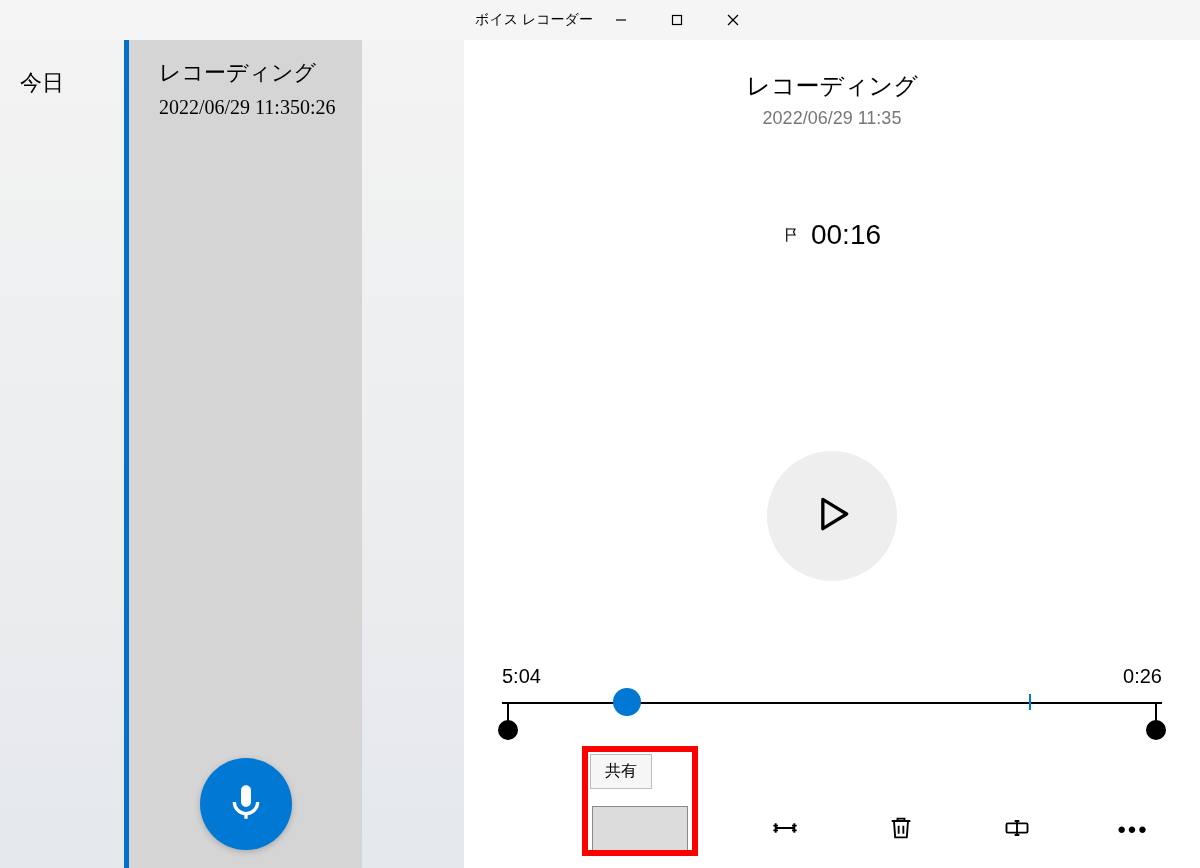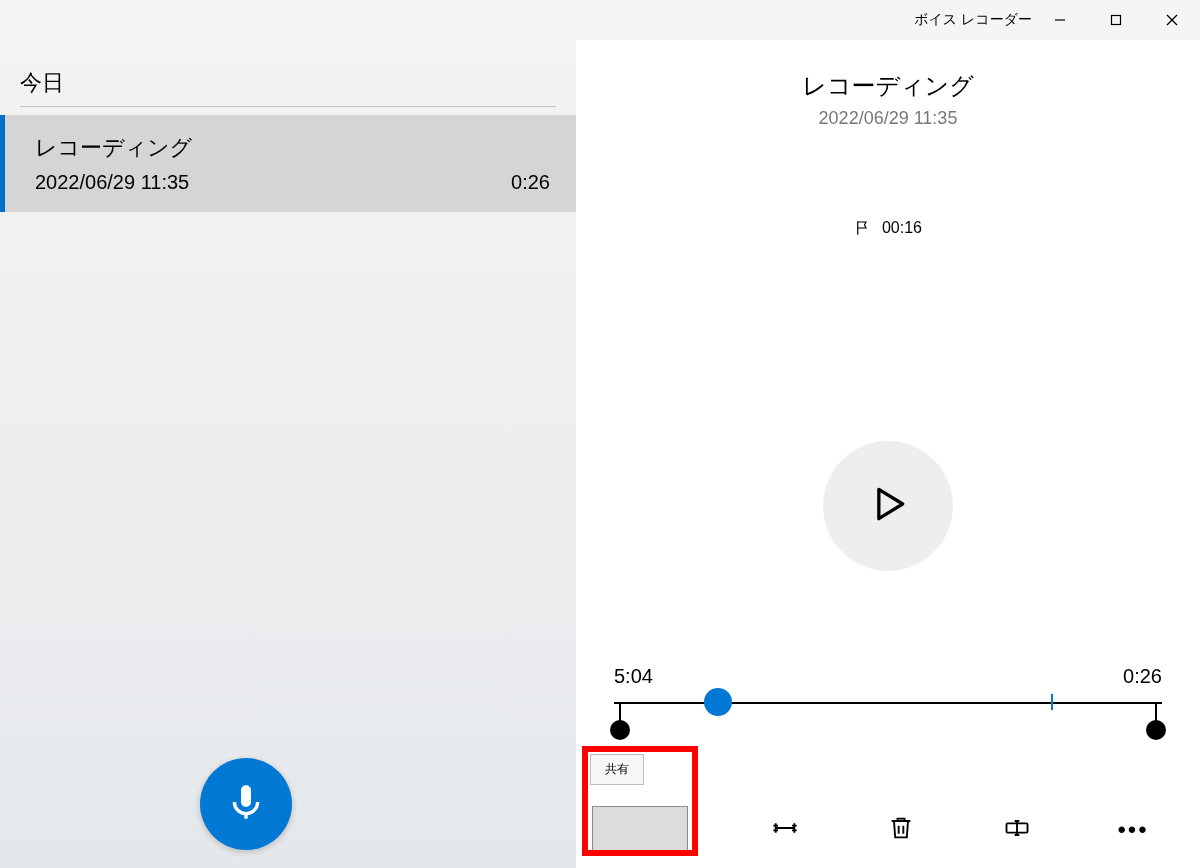--- a/index.html
+++ b/index.html
@@ -8,21 +8,21 @@
     background: #f5f5f5;
     width: 1200px;
     height: 868px;
     overflow: hidden;
     position: relative;
   }
   .titlebar {
     height: 40px;
     display: flex;
     align-items: center;
-    justify-content: flex-end;
+    justify-content: center;
     padding-left: 36px;
     background: #f5f5f5;
   }
   .titlebar-title {
     font-size: 14px;
     color: #000;
   }
   .window-controls {
     display: flex;
     height: 100%;
@@ -35,26 +35,27 @@
     justify-content: center;
     cursor: pointer;
     color: #000;
   }
   .win-btn svg { width: 12px; height: 12px; }
   .main {
     display: flex;
     height: calc(100% - 40px);
   }
   .sidebar {
-    width: 576px;
+    width: 464px;
     height: 100%;
     background: linear-gradient(180deg, #f3f3f3 0%, #ebedef 60%, #e5e8eb 100%);
     position: relative;
     display: flex;
-    flex-direction: column;
+    flex-direction: row;
+    font-family: Liberation Serif, serif;
   }
   .section-header {
     font-size: 22px;
     font-weight: 400;
     padding: 28px 20px 8px 20px;
     color: #000;
   }
   .section-divider {
     height: 1px;
     background: #c0c0c0;
@@ -115,24 +116,24 @@
     color: #000;
   }
   .content-date {
     font-size: 18px;
     color: #777;
     margin-top: 6px;
   }
   .marker-row {
     margin-top: 90px;
     display: flex;
-    align-items: flex-start;
+    align-items: flex-end;
     gap: 10px;
     color: #000;
-    font-size: 16px;
+    font-size: 28px;
   }
   .play-button {
     margin-top: 200px;
     width: 130px;
     height: 130px;
     border-radius: 50%;
     background: #eeeeee;
     display: flex;
     align-items: center;
     justify-content: center;
@@ -234,21 +235,21 @@
     align-items: center;
     justify-content: flex-end;
   }
   .share-tooltip {
     position: absolute;
     top: 0;
     left: 10px;
     background: #f6f6f6;
     border: 1px solid #bdbdbd;
     padding: 6px 14px;
-    font-size: 12px;
+    font-size: 16px;
     color: #000;
     z-index: 2;
   }
   .share-btn {
     width: 96px;
     height: 48px;
     background: #dcdcdc;
     border: 1px solid #8a8a8a;
     display: flex;
     align-items: center;

